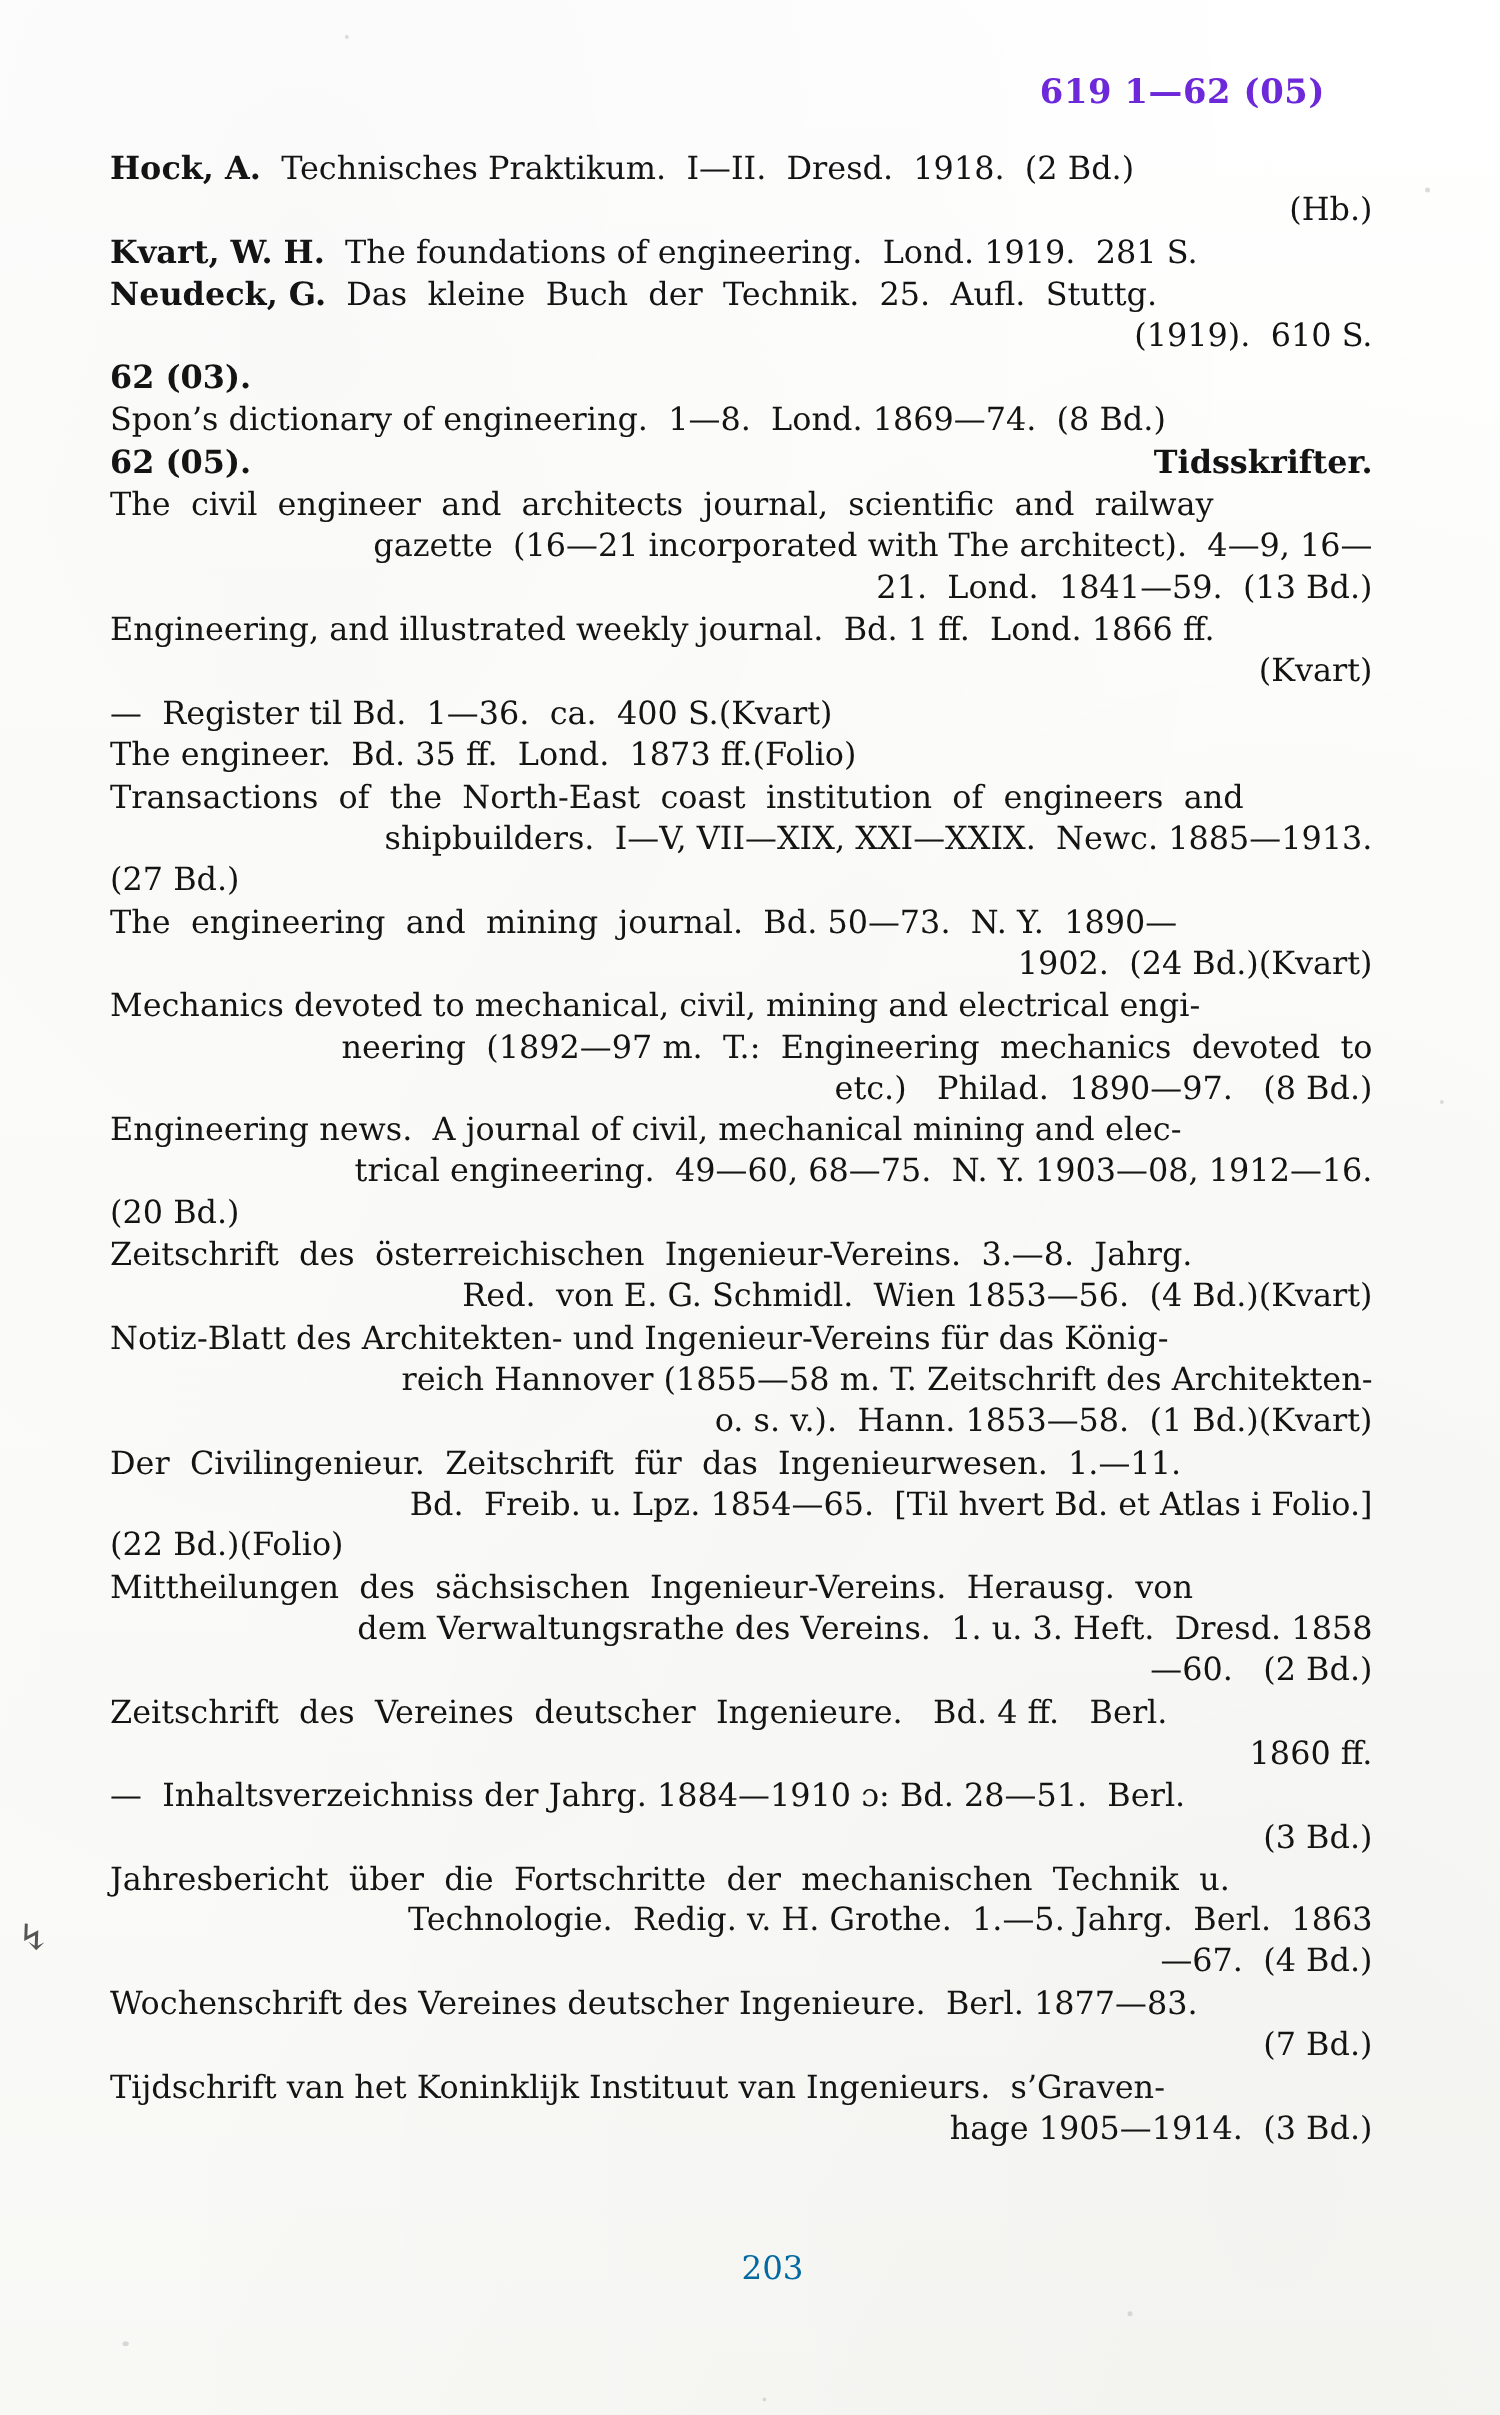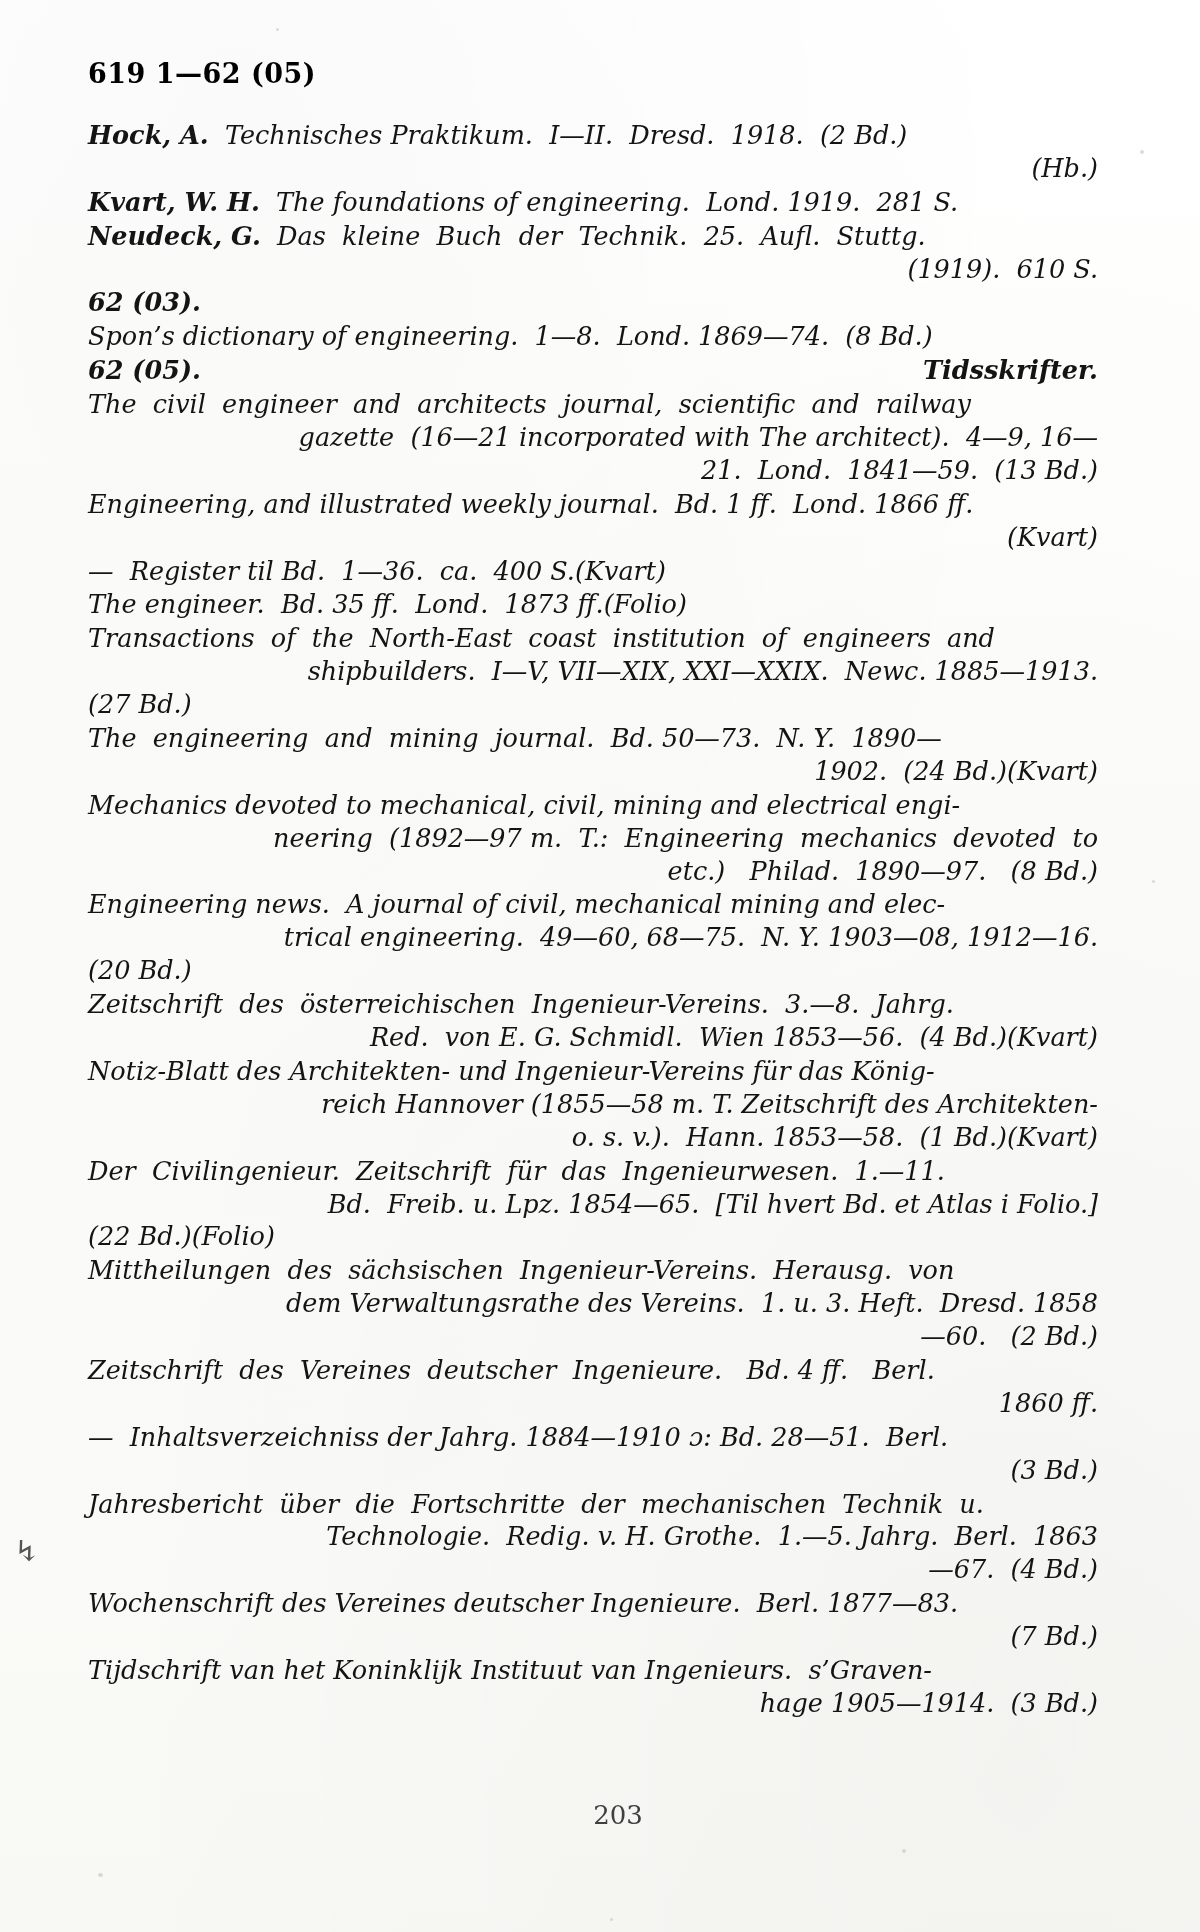--- a/index.html
+++ b/index.html
@@ -33,43 +33,42 @@
       linear-gradient(180deg, #ffffff 0%, #fcfcfa 50%, #f8f8f5 100%);
     pointer-events: none;
   }
   .content {
     position: absolute;
     left: 88px;
     top: 58px;
     width: 1010px;
   }
   .running-head {
-    text-align: left;
+    text-align: right;
     font-weight: bold;
     font-size: 27px;
     letter-spacing: 0.5px;
     padding-right: 38px;
     margin-bottom: 30px;
-    color: #000000;
+    color: #6d28d9;
   }
   .entries {
     font-size: 25.5px;
     line-height: 1.29;
   }
   .entry {
     position: relative;
     margin: 0 0 1px 0;
     padding-left: 0;
     text-indent: 0;
   }
   
   .entry .line {
     display: block;
     white-space: pre-wrap;
-    font-style: italic;
   }
   .entry .line.indent {
     padding-left: 44px;
     text-align: right;
   }
   .entry .line.flushright {
     text-align: right;
   }
   .line-row {
     display: flex;
@@ -91,21 +90,21 @@
   .sectionhead {
     font-weight: bold;
   }
   .folio {
     position: absolute;
     left: 0;
     right: 0;
     top: 1800px;
     text-align: center;
     font-size: 26px;
-    color: #404040;
+    color: #0369a1;
     margin-left: 36px;
   }
   .margin-mark {
     position: absolute;
     left: 14px;
     top: 1533px;
     font-size: 30px;
     color: #555;
     transform: rotate(-8deg);
     font-family: "DejaVu Serif", serif;

